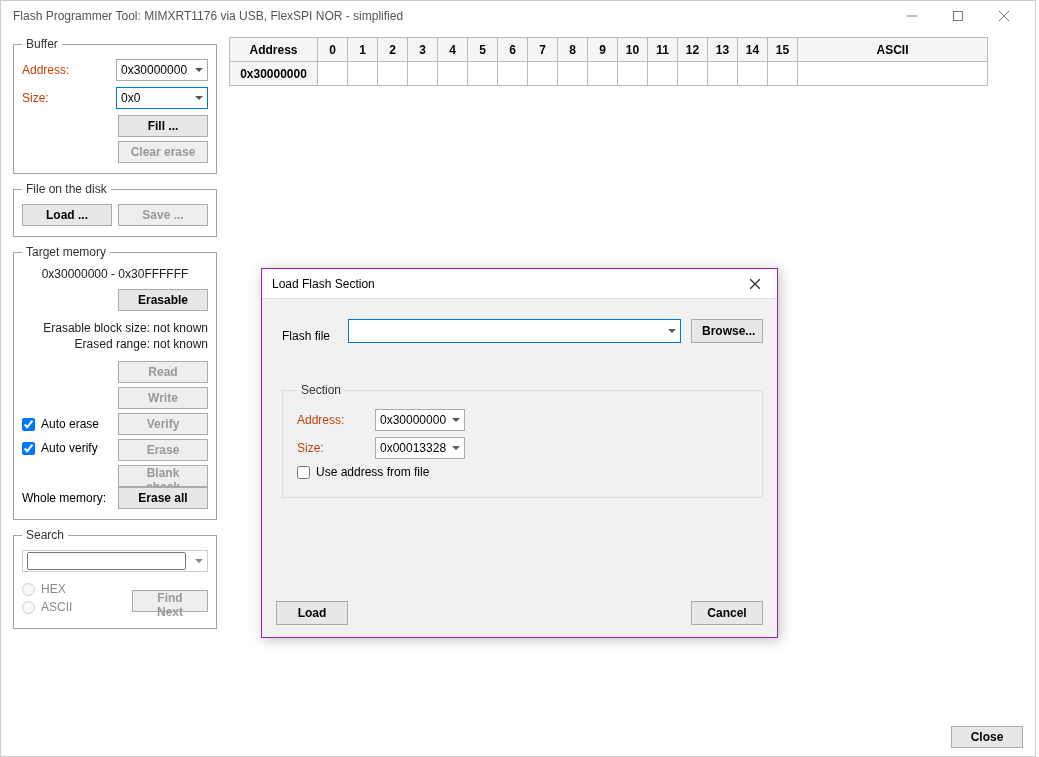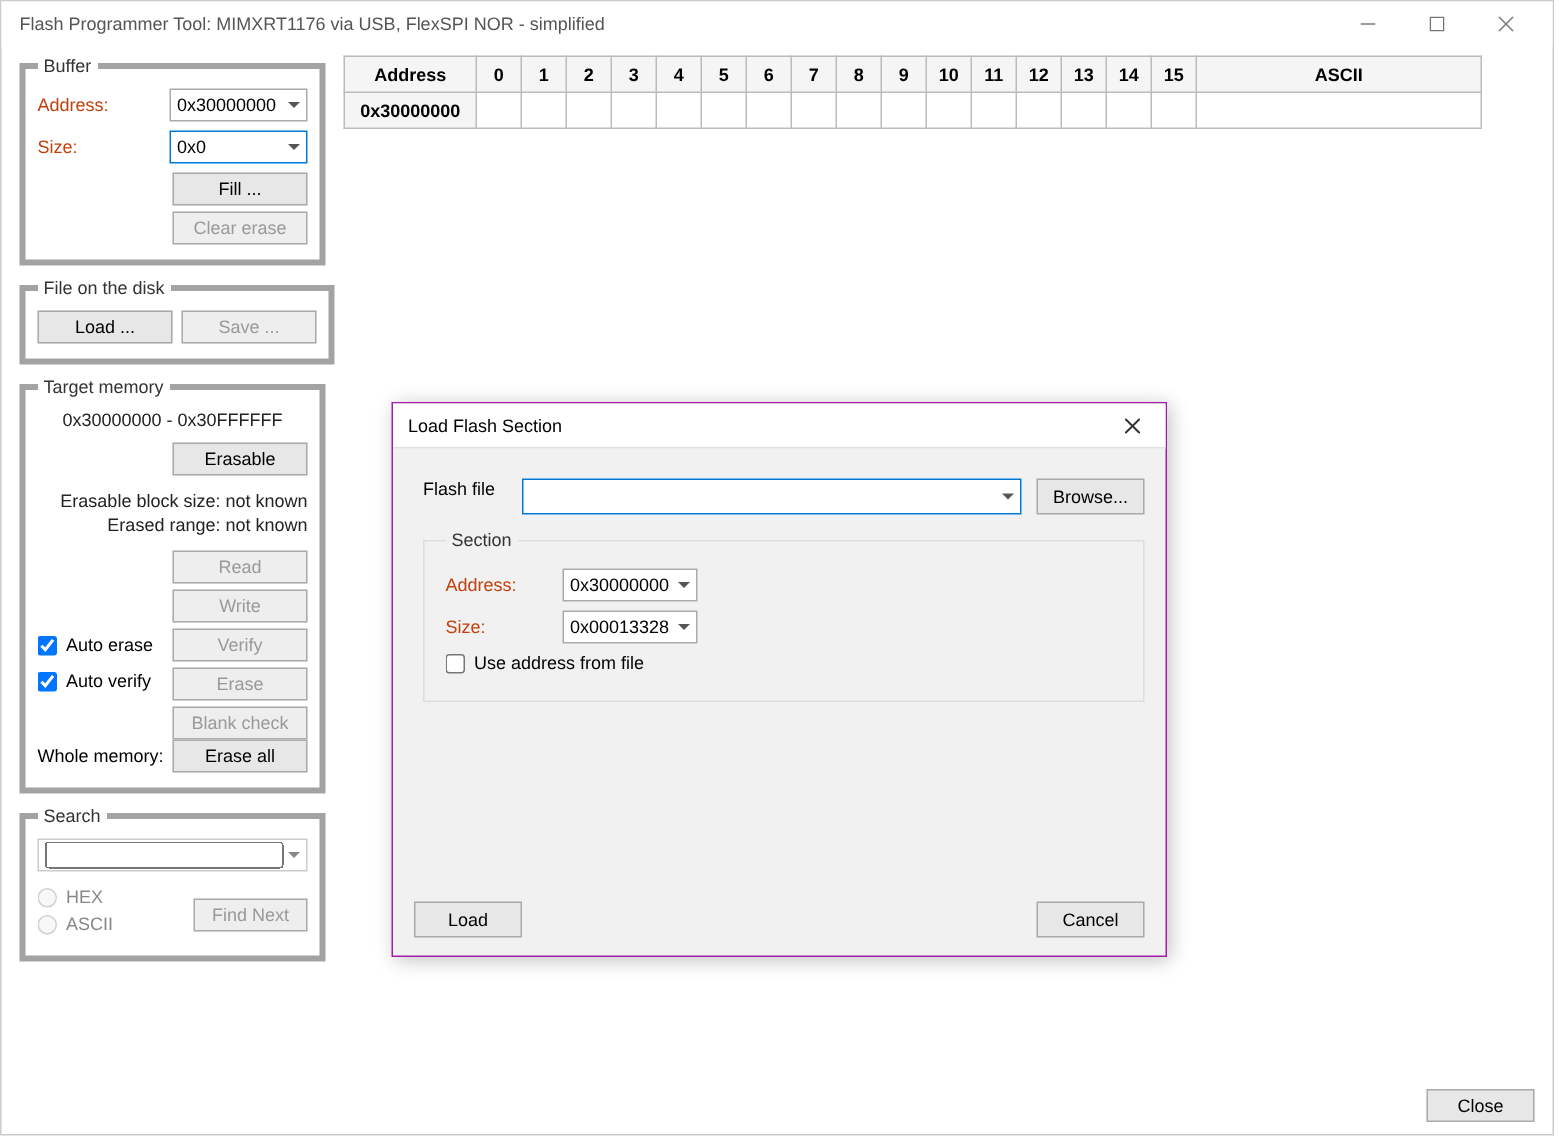--- a/index.html
+++ b/index.html
@@ -11,33 +11,33 @@
 .titlebar .title { flex: 1; padding-left: 4px; }
 .titlebar .winbtns { display: flex; }
 .titlebar .winbtn { width: 46px; height: 30px; display: flex; align-items: center; justify-content: center; color: #888; }
 .titlebar .winbtn svg { width: 10px; height: 10px; stroke: #777; stroke-width: 1; fill: none; }
 
 .content { display: flex; height: calc(100% - 30px); }
 
 .leftpane { width: 222px; padding: 6px 6px 6px 12px; display: flex; flex-direction: column; gap: 8px; }
 .rightpane { flex: 1; padding: 6px 10px 6px 6px; position: relative; }
 
-fieldset { border: 4px solid #a3a3a3; padding: 8px 8px 10px 8px; }
+fieldset { border: 1px solid #a3a3a3; padding: 8px 8px 10px 8px; }
 legend { color: #333; padding: 0 4px; }
 
 .row { display: flex; align-items: center; margin-bottom: 6px; gap: 8px; }
 .row label { flex: 0 0 70px; color: #c2410c; }
 .row .right { flex: 1; display: flex; justify-content: flex-end; }
 
 .combo { width: 92px; height: 22px; border: 1px solid #aaa; background: #fff; display: flex; align-items: center; padding: 0 4px; position: relative; }
 .combo.blue { border: 1px solid #0078d7; }
 .combo .chev { margin-left: auto; width: 0; height: 0; border-left: 4px solid transparent; border-right: 4px solid transparent; border-top: 4px solid #555; }
 .combo input { border: none; outline: none; width: 100%; background: transparent; }
 
-button.btn { height: 22px; border: 1px solid #aaa; background: #e7e7e7; padding: 0 10px; cursor: pointer; min-width: 70px; }
+button.btn { height: 22px; border: 1px solid #aaa; background: #e7e7e7; padding: 0 10px; cursor: pointer; min-width: 70px; font-weight: bold; }
 button.btn:disabled { color: #999; background: #eee; }
 button.btn.wide { width: 90px; }
 
 .btnstack { display: flex; flex-direction: column; align-items: flex-end; gap: 4px; }
 .btnstack button { width: 90px; }
 
 .chk { display: flex; align-items: center; gap: 6px; margin-bottom: 4px; }
 .chk input { width: 13px; height: 13px; }
 
 .radio { display: flex; align-items: center; gap: 6px; margin-bottom: 4px; color: #888; }
@@ -57,21 +57,21 @@
 
 .dialog { position: absolute; left: 261px; top: 268px; width: 517px; height: 370px; background: #f1f1f1; border: 1px solid #a21caf; box-shadow: 2px 2px 12px rgba(0,0,0,0.25); display: flex; flex-direction: column; }
 .dialog .dlgtitle { height: 30px; display: flex; align-items: center; padding: 0 10px; background: #fff; border-bottom: 1px solid #e0e0e0; }
 .dialog .dlgtitle .t { flex: 1; }
 .dialog .closex { width: 24px; height: 24px; display: flex; align-items: center; justify-content: center; }
 .dialog .closex svg { width: 10px; height: 10px; stroke: #333; stroke-width: 1.3; }
 .dialog .dlgbody { padding: 20px 14px 10px 20px; flex: 1; }
 .dialog .dlgfooter { padding: 8px 14px 12px 14px; display: flex; justify-content: space-between; gap: 28px; }
 .dialog .dlgfooter button { width: 72px; height: 24px; }
 
-.flashrow { display: flex; align-items: flex-start; gap: 10px; margin-bottom: 10px; }
+.flashrow { display: flex; align-items: flex-end; gap: 10px; margin-bottom: 40px; }
 .flashrow label { width: 56px; }
 .flashrow .combo { flex: 1; height: 24px; }
 .flashrow button { width: 72px; height: 24px; }
 
 .dialog fieldset { border: 1px solid #ddd; padding: 12px 14px 14px 14px; }
 .dialog fieldset .row label { flex: 0 0 70px; }
 .dialog fieldset .combo { width: 90px; }
 
 .below-left { display: flex; align-items: center; justify-content: space-between; gap: 6px; }
 .below-left label { flex: 0 0 auto; }

